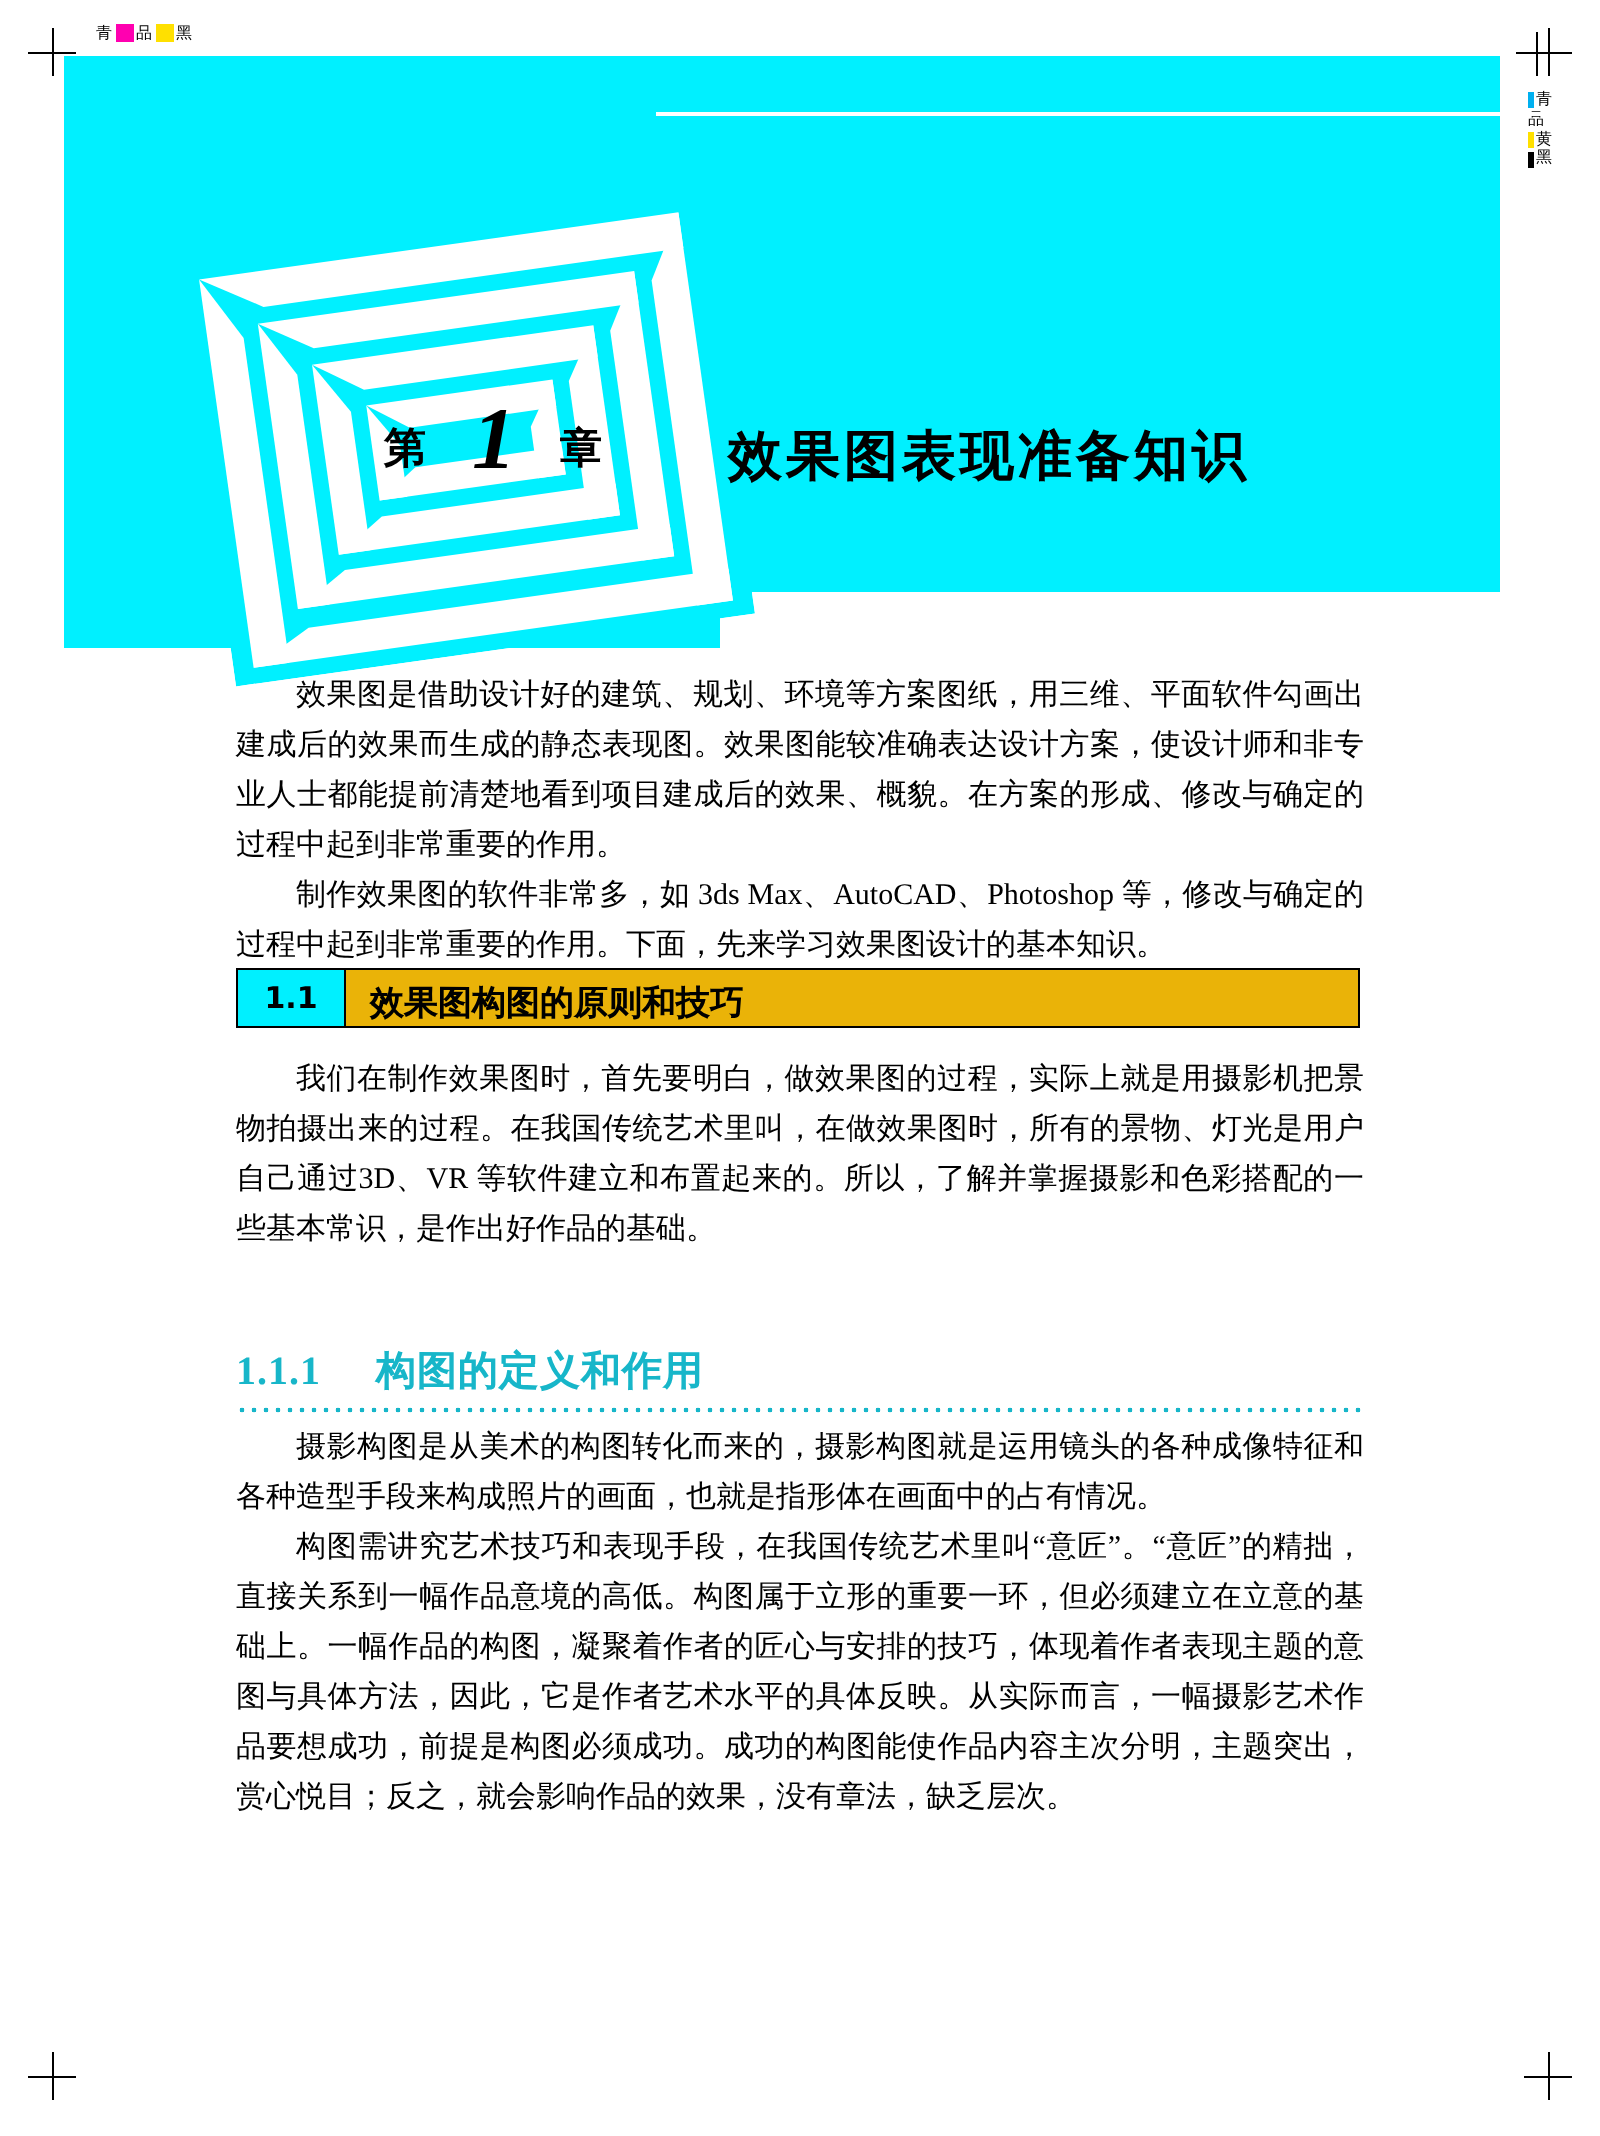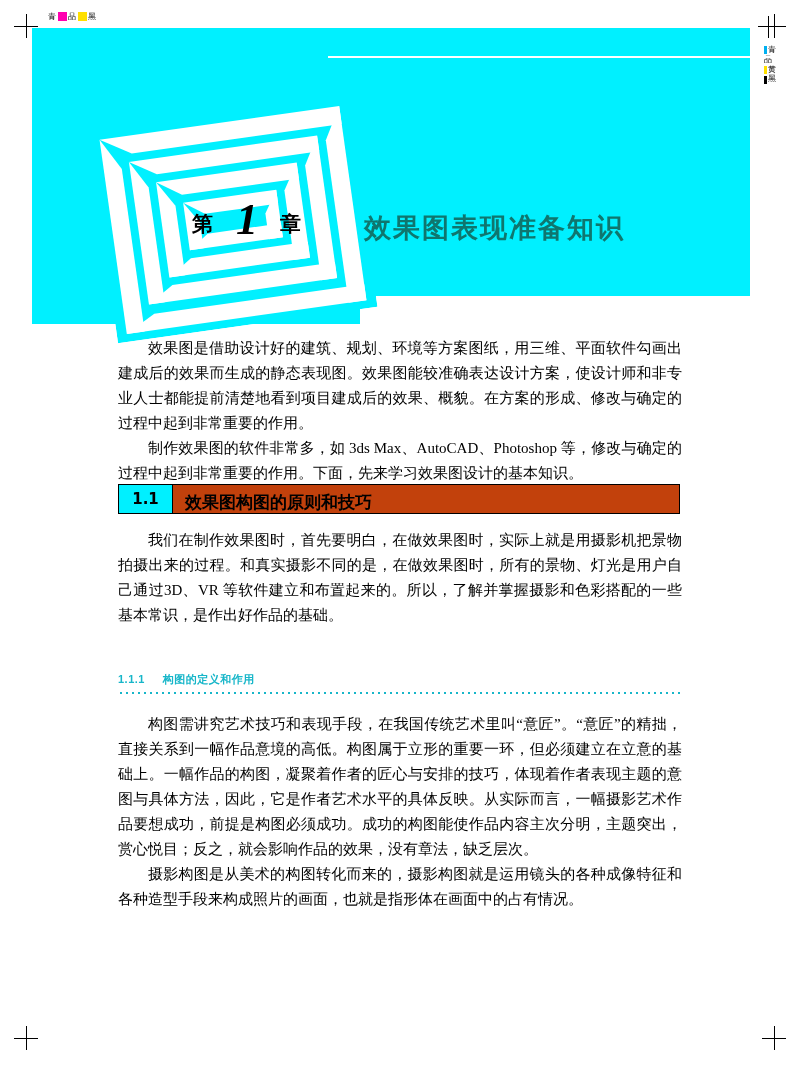--- a/index.html
+++ b/index.html
@@ -167,21 +167,21 @@
     font-size: 21px;
     color: #000;
   }
   .chapter-title {
     position: absolute;
     left: 332px;
     top: 182px;
     font-family: "DejaVu Sans", sans-serif;
     font-weight: bold;
     font-size: 27px;
-    color: #0f766e;
+    color: #000000;
     letter-spacing: 2px;
   }
 
   
   .body-col {
     position: absolute;
     left: 118px;
     top: 336px;
     width: 564px;
   }
@@ -194,21 +194,21 @@
     font-family: "Liberation Serif", serif;
   }
 
   
   .sec-head {
     position: absolute;
     left: 118px;
     top: 484px;
     width: 562px;
     height: 30px;
-    background: #c2410c;
+    background: #eab308;
     border: 1px solid #000;
     box-sizing: border-box;
   }
   .sec-head .num-box {
     position: absolute;
     left: 0px;
     top: 0px;
     width: 54px;
     height: 28px;
     background: #00f0ff;
@@ -241,23 +241,23 @@
   }
 
   
   .subsec {
     position: absolute;
     left: 118px;
     top: 672px;
     width: 564px;
   }
   .subsec .sub-title {
-    font-family: Liberation Sans, sans-serif;
-    font-weight: bold;
-    font-size: 11px;
+    font-family: Liberation Serif, serif;
+    font-weight: bold;
+    font-size: 20px;
     color: #17b6c9;
     letter-spacing: 0.5px;
   }
   .dotline {
     margin-top: 4px;
     height: 4px;
     width: 564px;
     background-image: radial-gradient(circle, #17b6c9 1.1px, transparent 1.3px);
     background-size: 6px 4px;
     background-repeat: repeat-x;
@@ -358,30 +358,30 @@
     <p class="para">效果图是借助设计好的建筑、规划、环境等方案图纸，用三维、平面软件勾画出建成后的效果而生成的静态表现图。效果图能较准确表达设计方案，使设计师和非专业人士都能提前清楚地看到项目建成后的效果、概貌。在方案的形成、修改与确定的过程中起到非常重要的作用。</p>
     <p class="para">制作效果图的软件非常多，如 3ds Max、AutoCAD、Photoshop 等，修改与确定的过程中起到非常重要的作用。下面，先来学习效果图设计的基本知识。</p>
   </div>
 
   <div class="sec-head">
     <div class="num-box">1.1</div>
     <div class="sec-title">效果图构图的原则和技巧</div>
   </div>
 
   <div class="body-col2">
-    <p class="para">我们在制作效果图时，首先要明白，在做效果图时，实际上就是用摄影机把景物拍摄出来的过程。和真实摄影不同的是，在做效果图时，所有的景物、灯光是用户自己通过3D、VR 等软件建立和布置起来的。所以，了解并掌握摄影和色彩搭配的一些基本常识，是作出好作品的基础。</p>
+    <p class="para">我们在制作效果图时，首先要明白，做效果图的过程，实际上就是用摄影机把景物拍摄出来的过程。在我国传统艺术里叫，在做效果图时，所有的景物、灯光是用户自己通过3D、VR 等软件建立和布置起来的。所以，了解并掌握摄影和色彩搭配的一些基本常识，是作出好作品的基础。</p>
   </div>
 
   <div class="subsec">
     <div class="sub-title">
       <span>1.1.1</span>
       &nbsp;&nbsp;&nbsp;
       <span>构图的定义和作用</span>
     </div>
     <div class="dotline"></div>
   </div>
 
   <div class="body-col3">
+    <p class="para">摄影构图是从美术的构图转化而来的，摄影构图就是运用镜头的各种成像特征和各种造型手段来构成照片的画面，也就是指形体在画面中的占有情况。</p>
     <p class="para">构图需讲究艺术技巧和表现手段，在我国传统艺术里叫“意匠”。“意匠”的精拙，直接关系到一幅作品意境的高低。构图属于立形的重要一环，但必须建立在立意的基础上。一幅作品的构图，凝聚着作者的匠心与安排的技巧，体现着作者表现主题的意图与具体方法，因此，它是作者艺术水平的具体反映。从实际而言，一幅摄影艺术作品要想成功，前提是构图必须成功。成功的构图能使作品内容主次分明，主题突出，赏心悦目；反之，就会影响作品的效果，没有章法，缺乏层次。</p>
-    <p class="para">摄影构图是从美术的构图转化而来的，摄影构图就是运用镜头的各种成像特征和各种造型手段来构成照片的画面，也就是指形体在画面中的占有情况。</p>
   </div>
 
 </div>
 
 </body></html>

